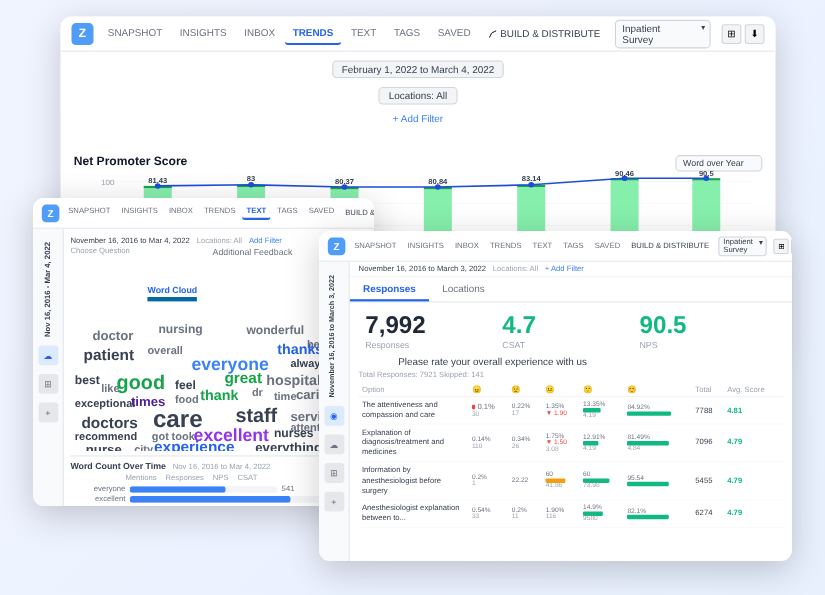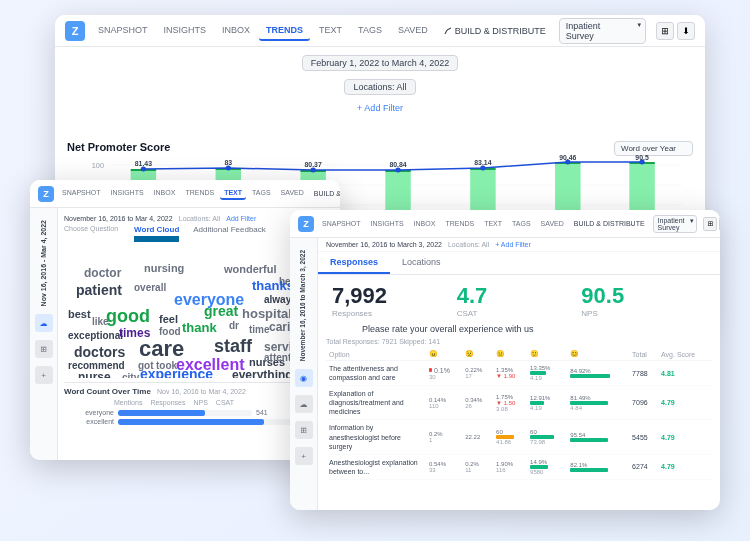--- a/index.html
+++ b/index.html
@@ -261,22 +261,23 @@
     }
 
     .wc-tab {
       color: #6b7280;
       cursor: pointer;
       padding-bottom: 2px;
     }
 
     .wc-tab.active {
       color: #2563eb;
-      border-bottom: 6px solid #0369a1;
+      border-bottom: 4px solid #0369a1;
       font-weight: 600;
+      margin-top: 34px;
     }
 
     .word-cloud-area {
       width: 100%;
       height: 130px;
       position: relative;
       overflow: hidden;
     }
 
     .word {

